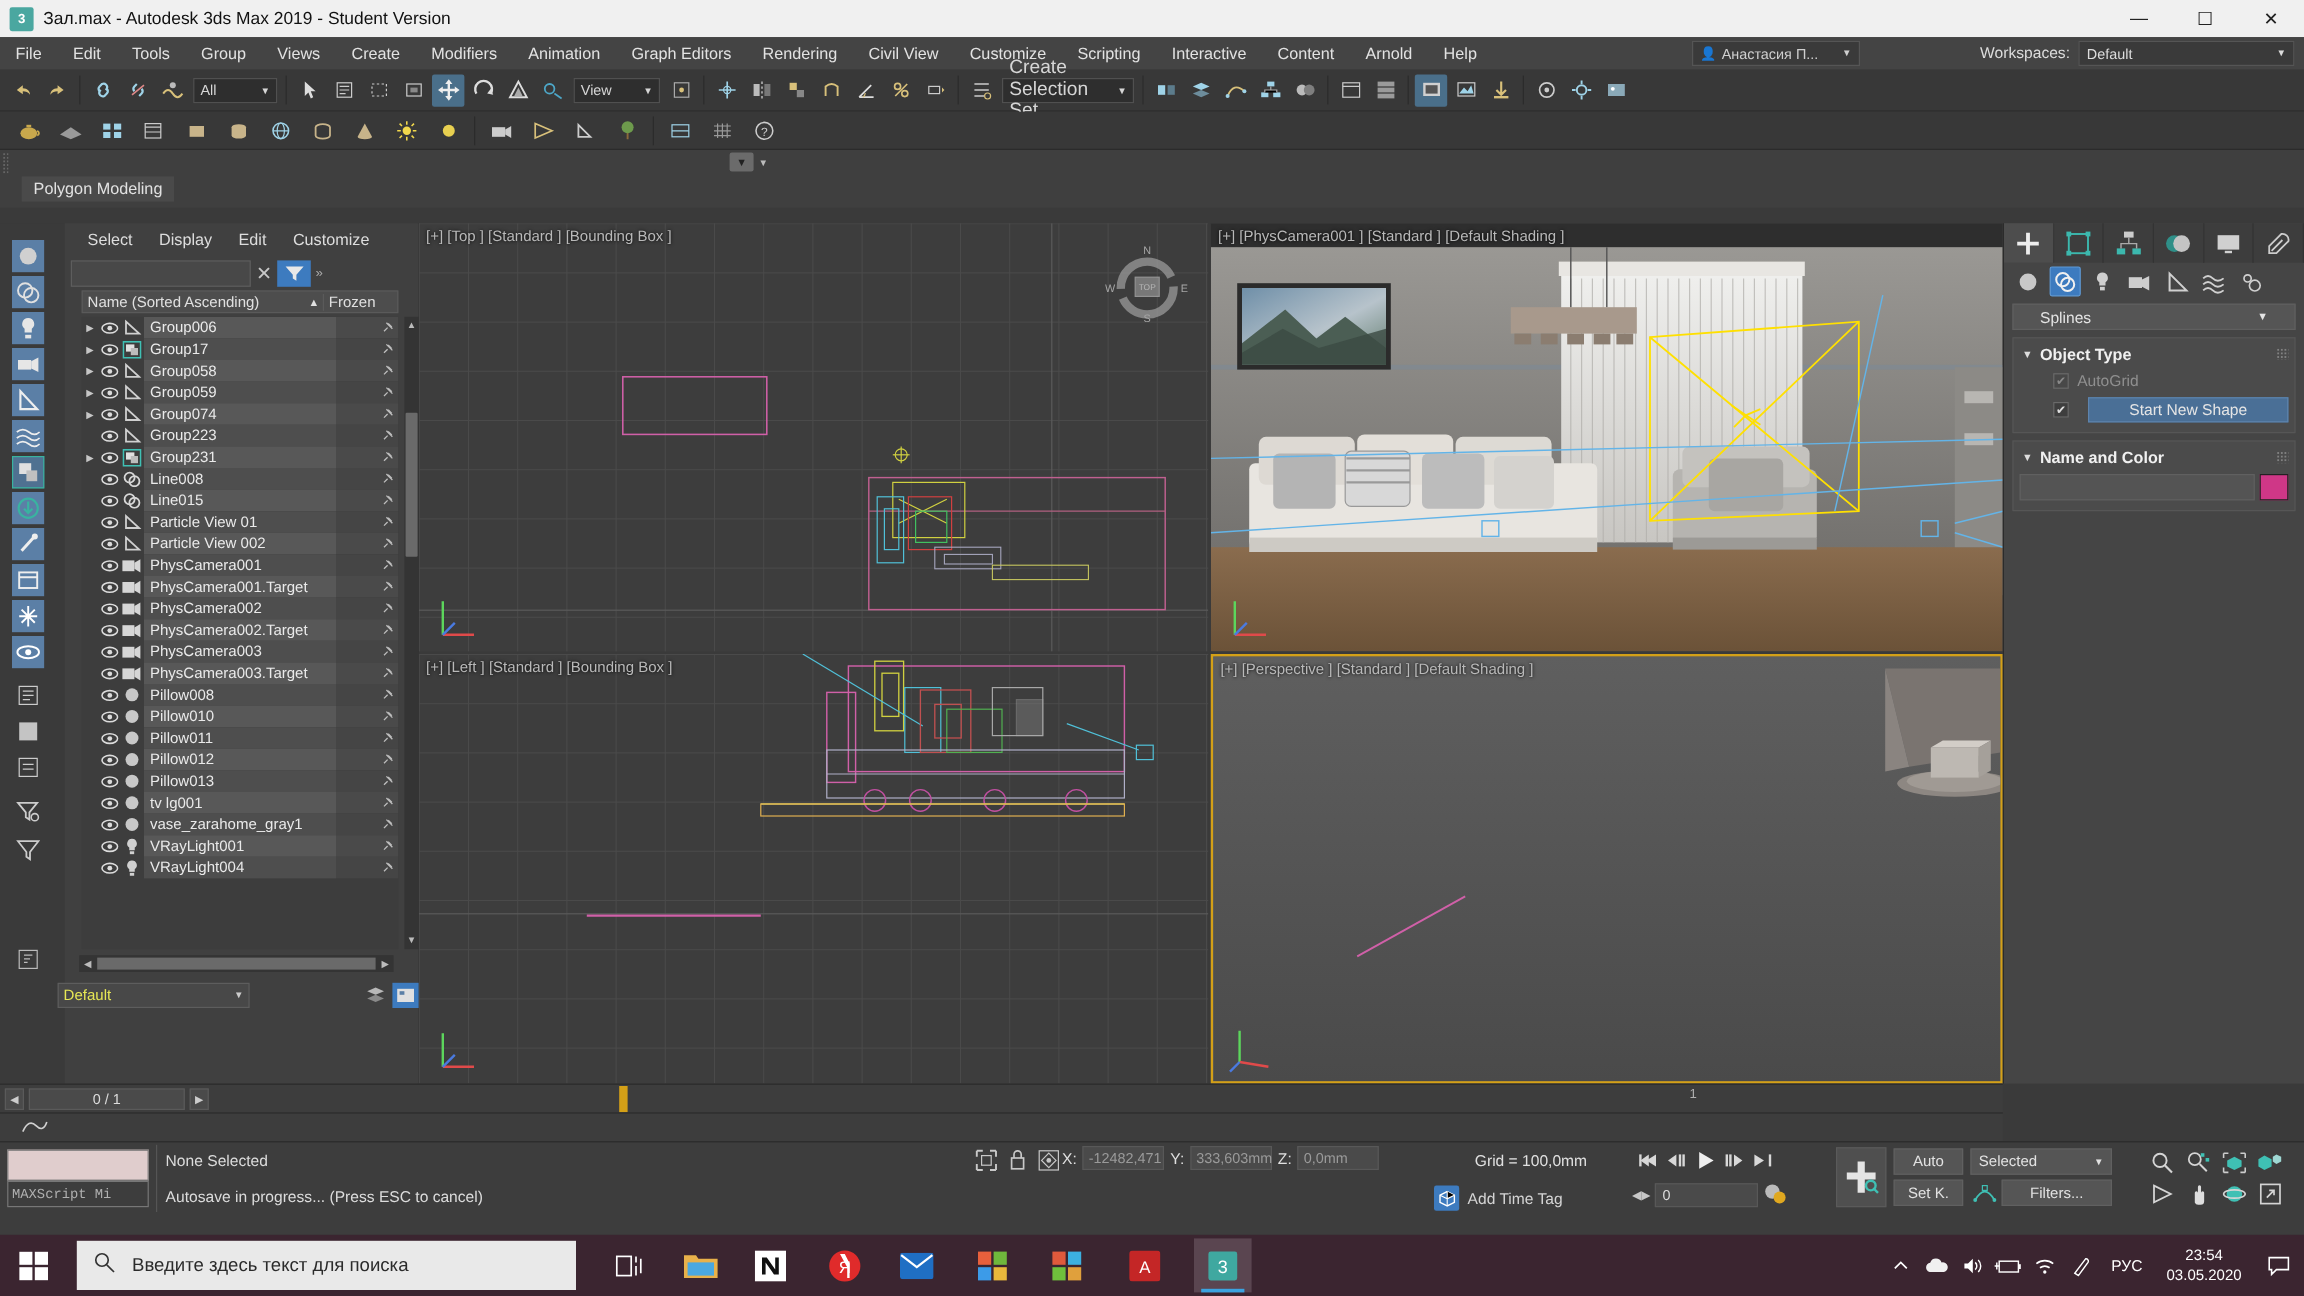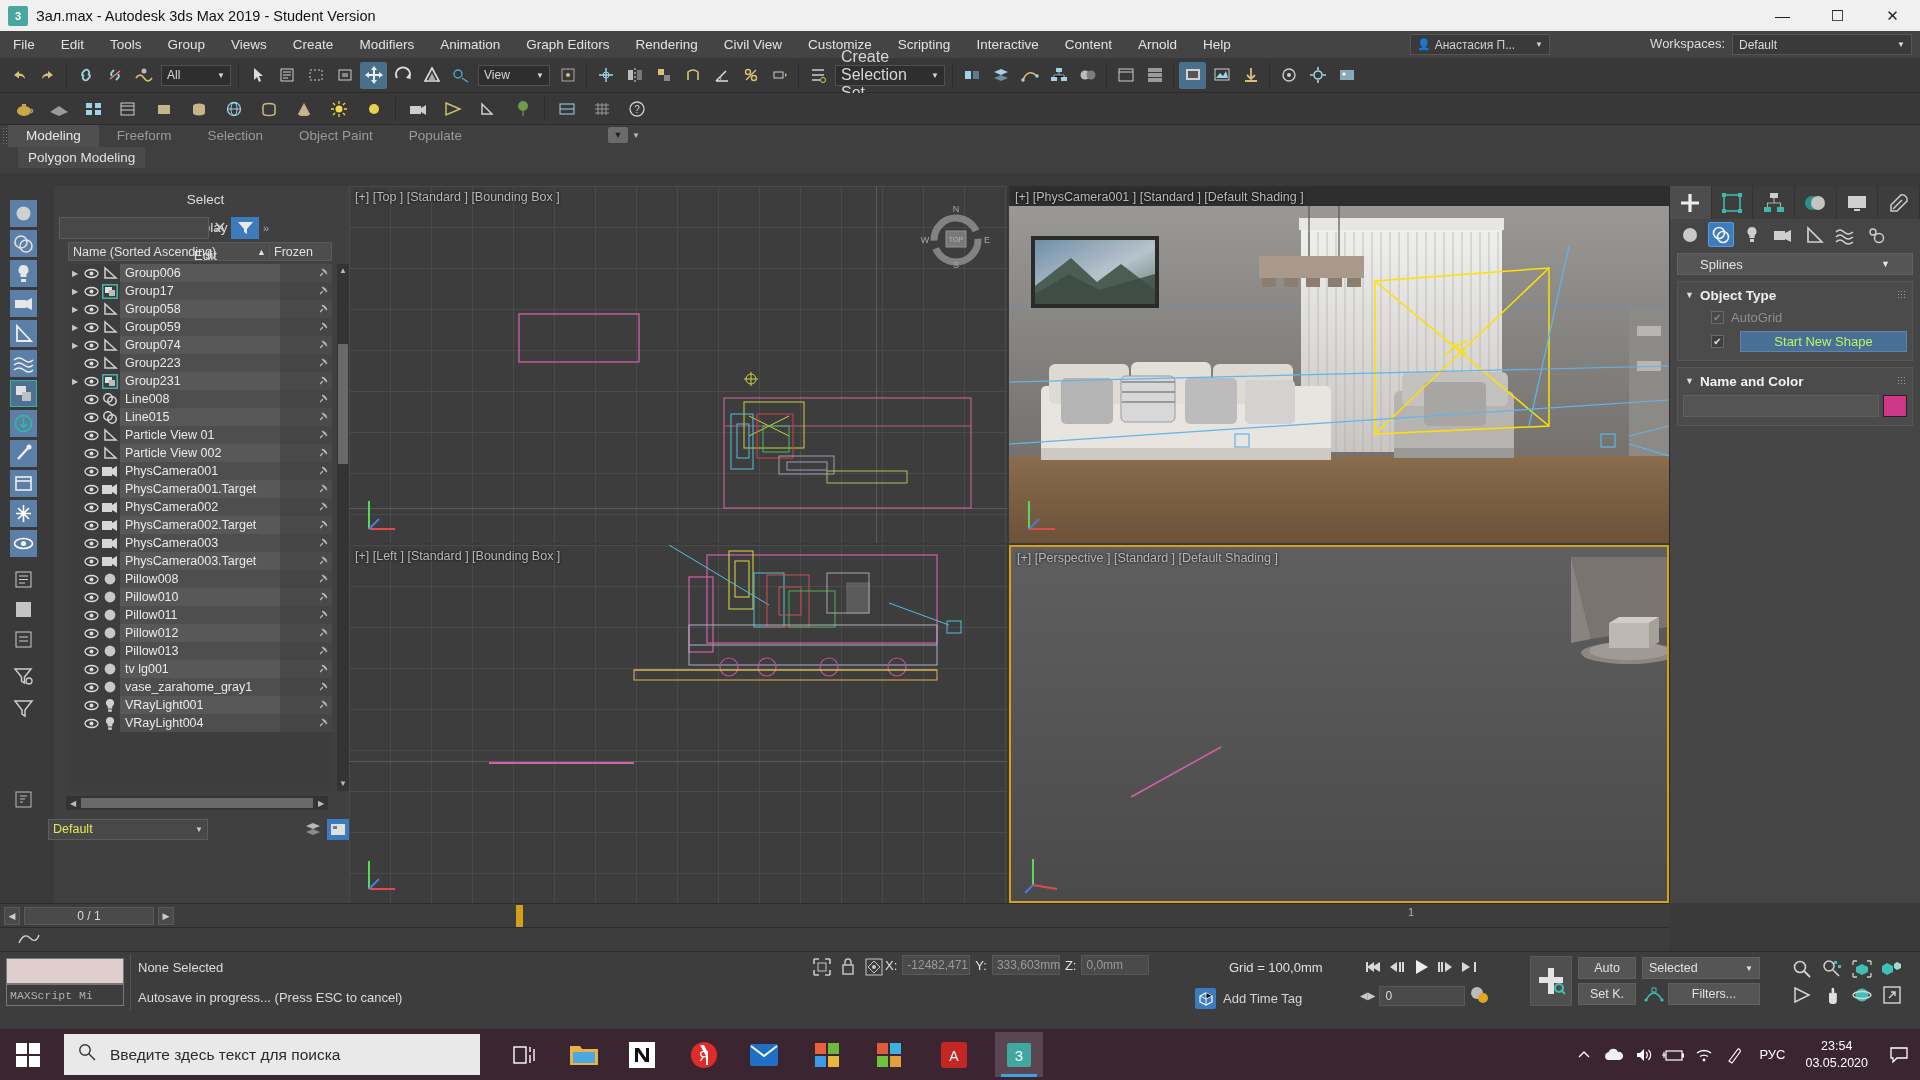--- a/index.html
+++ b/index.html
@@ -119,21 +119,21 @@
   }
   .exp-toolcol {
     position: absolute; left: 0; top: 0; width: 54px; height: 717px;
     background: #3a3a3a;
   }
   .exp-toolcol .vb { position: absolute; left: 10px; width: 27px; height: 27px; }
   .exp-body {
     position: absolute; left: 54px; top: 0; width: 295px; height: 717px;
     background: #404040;
   }
-  .exp-menu { display: flex; gap: 0px; height: 28px; align-items: center; padding-left: 8px; flex-direction: column; }
+  .exp-menu { display: flex; gap: 0px; height: 28px; align-items: center; padding-left: 8px; }
   .exp-menu .mi { padding: 0 11px; font-size: 13.5px; color: #dddddd; line-height: 28px; }
   .exp-search {
     margin: 2px 0 0 5px; height: 23px; display: flex; align-items: center;
   }
   .exp-search input {
     width: 150px; height: 22px; background: #484848; border: 1px solid #5d5d5d;
     color: #dcdcdc; font-size: 12px; padding: 0 4px; outline: none;
     font-family: "Liberation Sans", sans-serif;
   }
   .exp-search .xbtn { width: 22px; text-align: center; color: #c8c8c8; font-size: 16px; }
@@ -272,21 +272,21 @@
   .cbrow { display: flex; align-items: center; height: 21px; margin-top: 3px; }
   .ck {
     width: 13px; height: 13px; background: #3e3e3e; border: 1px solid #6a6a6a;
     display: flex; align-items: center; justify-content: center; font-size: 10px;
     color: #e0e0e0;
   }
   .ck.dim { color: #8a8a8a; background: #484848; }
   .cblabel { margin-left: 7px; font-size: 13px; color: #d8d8d8; }
   .cblabel.dim { color: #8f8f8f; }
   .wbtn {
-    height: 21px; background: #4a6f96; border: 1px solid #5d84ad; color: #bef264;
+    height: 21px; background: #4a6f96; border: 1px solid #5d84ad; color: #e5e5e5;
     font-size: 13px; display: flex; align-items: center; justify-content: center;
     flex: 1; margin-left: 16px;
   }
   .btngrid { display: grid; grid-template-columns: 1fr 1fr; gap: 4px; margin-top: 5px; }
   .objbtn {
     height: 21px; background: #5a5a5a; border: 1px solid #666;
     font-size: 13px; color: #e6e6e6; display: flex; align-items: center;
     justify-content: center; border-radius: 2px;
   }
   .nc-row { display: flex; align-items: center; gap: 4px; margin-top: 5px; }
@@ -806,27 +806,20 @@
     <div class="tbtn2">
       <svg width="22" height="20" viewBox="0 0 22 20">
           <circle cx="11" cy="10" r="7" fill="none" stroke="#ccc" stroke-width="1.3"></circle>
           <text x="11" y="14" font-size="10" fill="#ccc" text-anchor="middle" font-family="Liberation Sans">?</text>
         </svg>
     </div>
   </div>
 
   <div class="ribbon">
     <div class="dotted-grip"></div>
-    <div class="ribtabs">
-      <div class="ribtab act">Modeling</div>
-      <div class="ribtab">Freeform</div>
-      <div class="ribtab">Selection</div>
-      <div class="ribtab">Object Paint</div>
-      <div class="ribtab">Populate</div>
-    </div>
     <div class="ribdrop">
       <span class="box">▼</span>
       <span class="carr">▼</span>
     </div>
     <div class="ribpanel">Polygon Modeling</div>
   </div>
 
   <div class="explorer">
     <div class="exp-toolcol">
       <div class="vb" style="top:14px">

